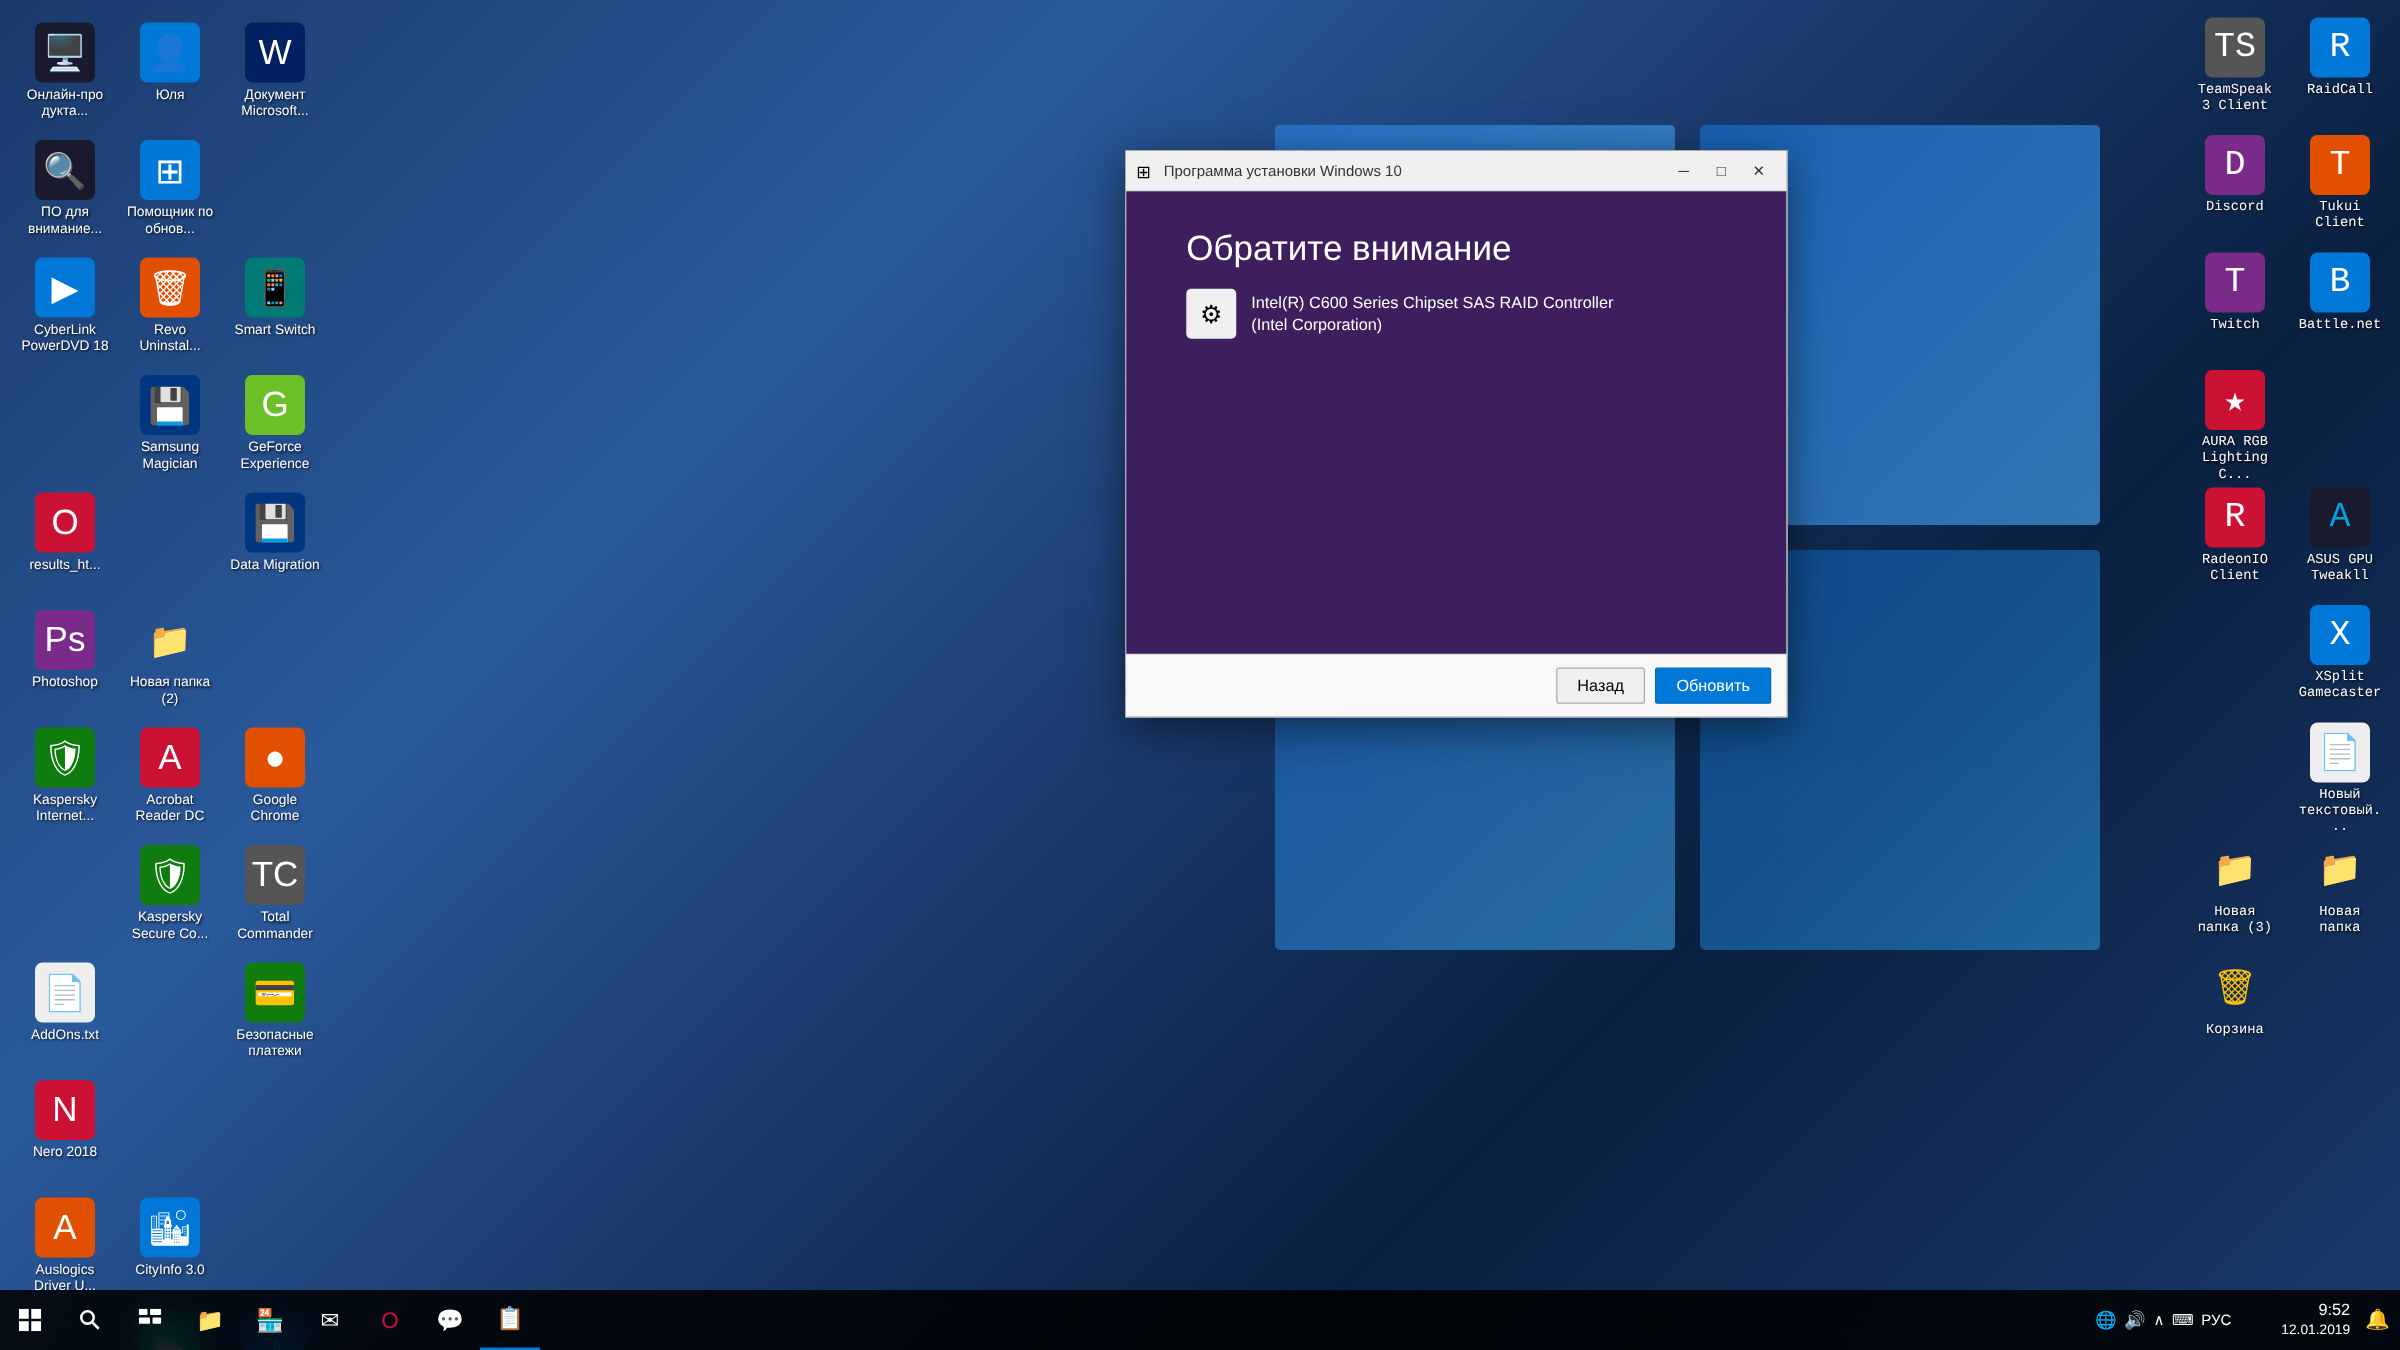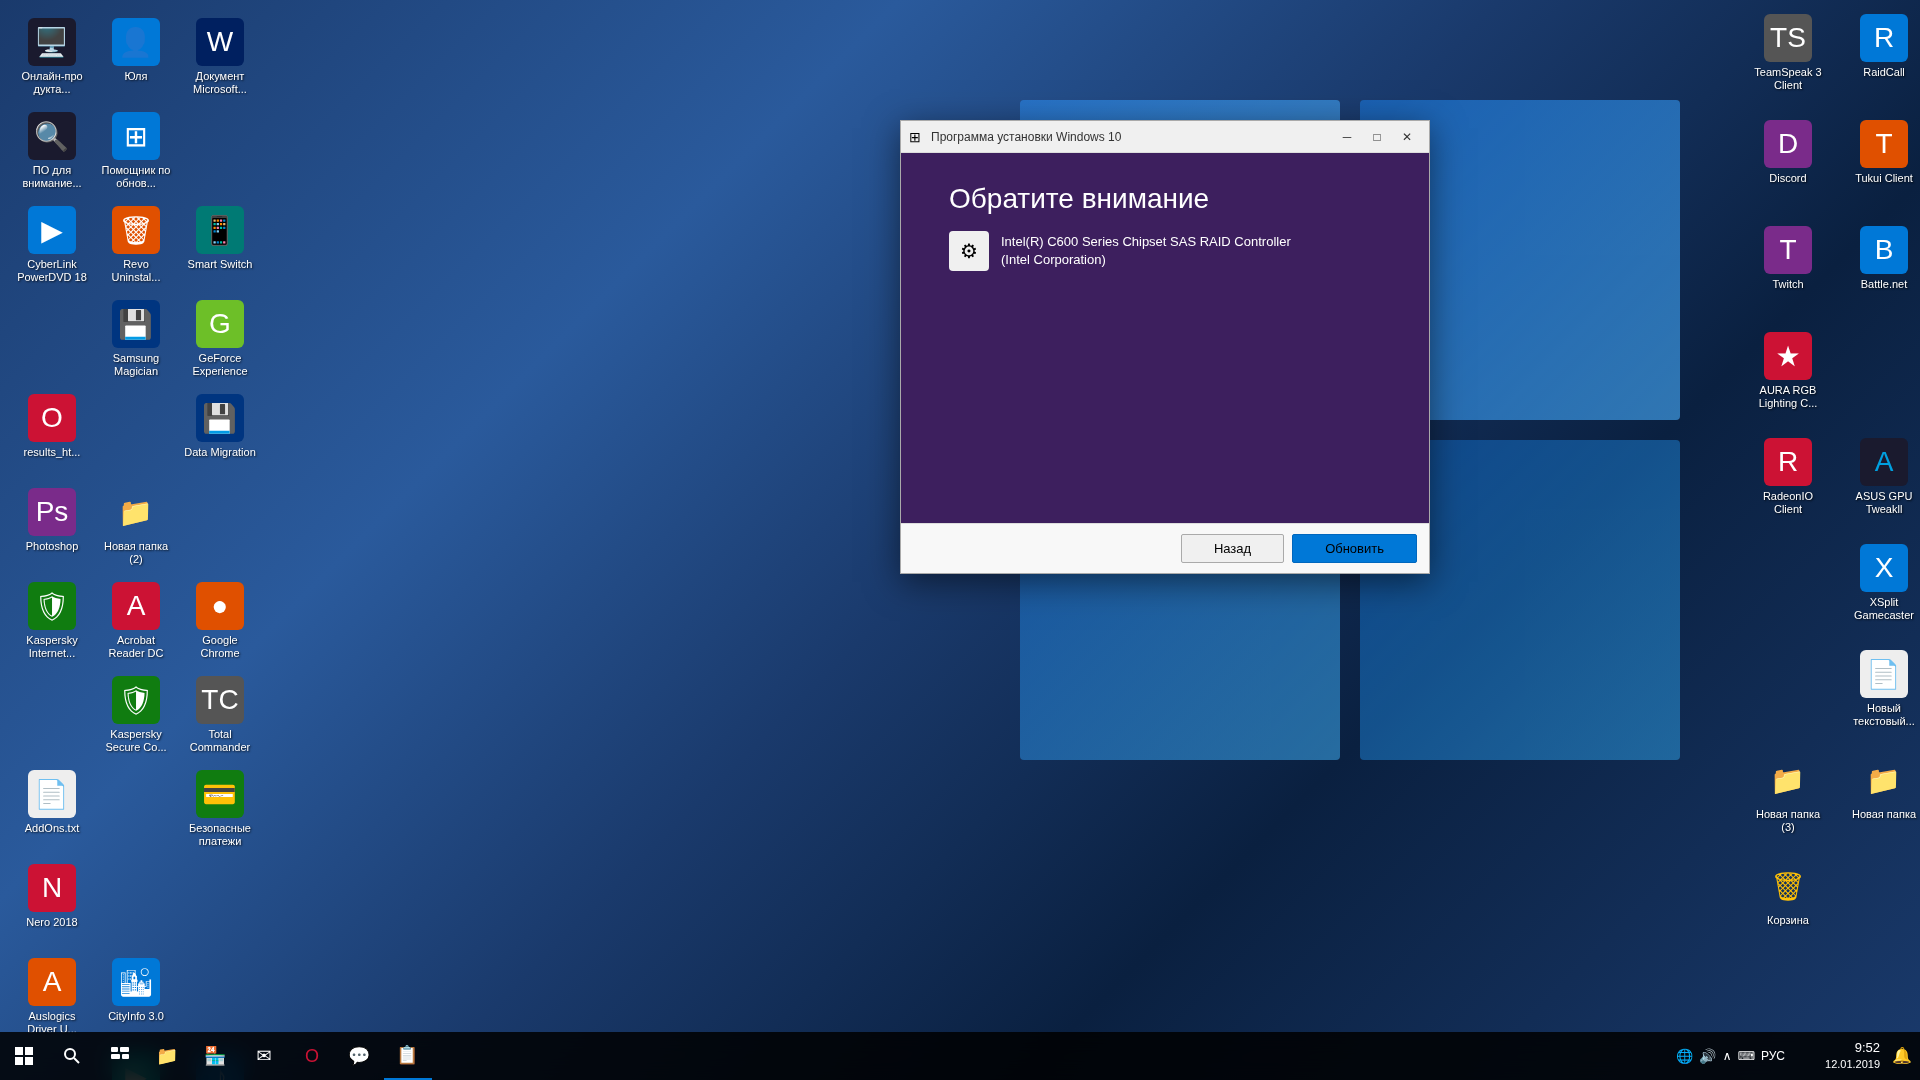--- a/index.html
+++ b/index.html
@@ -150,21 +150,22 @@
       top: 0;
       right: 0;
       width: 180px;
       padding: 8px;
     }
 
     .icon-grid-right {
       display: grid;
       grid-template-columns: repeat(2, 80px);
       grid-auto-rows: 90px;
-      gap: 16px;
+      gap: 4px;
+      font-family: Liberation Mono, monospace;
     }
 
     
     .setup-dialog {
       width: 530px;
       background: white;
       border: 1px solid #aaa;
       box-shadow: 0 8px 32px rgba(0,0,0,0.5);
       position: absolute;
       top: 120px;
@@ -270,30 +271,30 @@
     .dialog-footer {
       background: #f8f8f8;
       padding: 10px 12px;
       display: flex;
       justify-content: flex-end;
       gap: 8px;
       border-top: 1px solid #ddd;
     }
 
     .dialog-btn {
-      padding: 6px 32px;
+      padding: 6px 16px;
       font-size: 13px;
       border: 1px solid #aaa;
       background: #f0f0f0;
       cursor: pointer;
       border-radius: 2px;
     }
     .dialog-btn.primary {
       background: #0078d7;
-      color: #000000;
+      color: #ffffff;
       border-color: #0067be;
     }
 
     
     .ic-asus { background: #1a1a2e; color: #00a0e0; }
     .ic-blue { background: #0078d7; color: white; }
     .ic-green { background: #107c10; color: white; }
     .ic-red { background: #cc1234; color: white; }
     .ic-orange { background: #e05000; color: white; }
     .ic-purple { background: #7a2b8a; color: white; }

